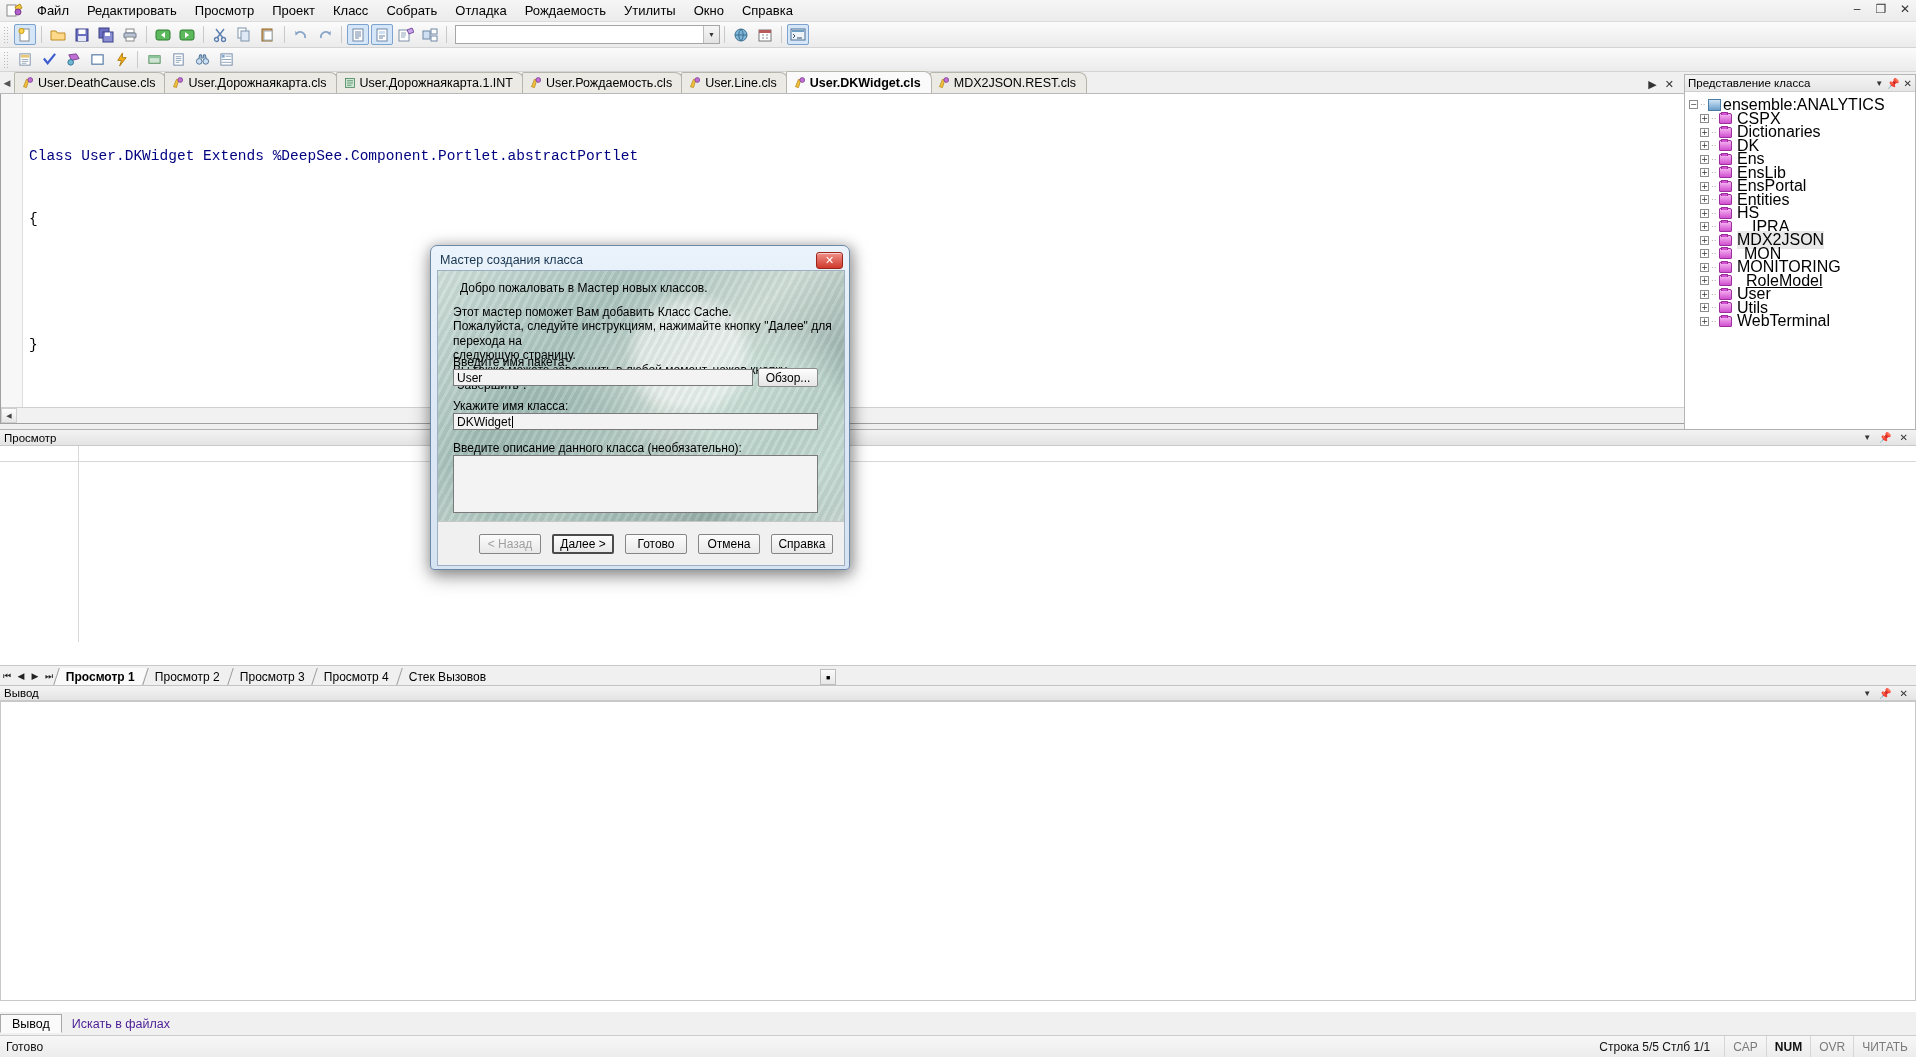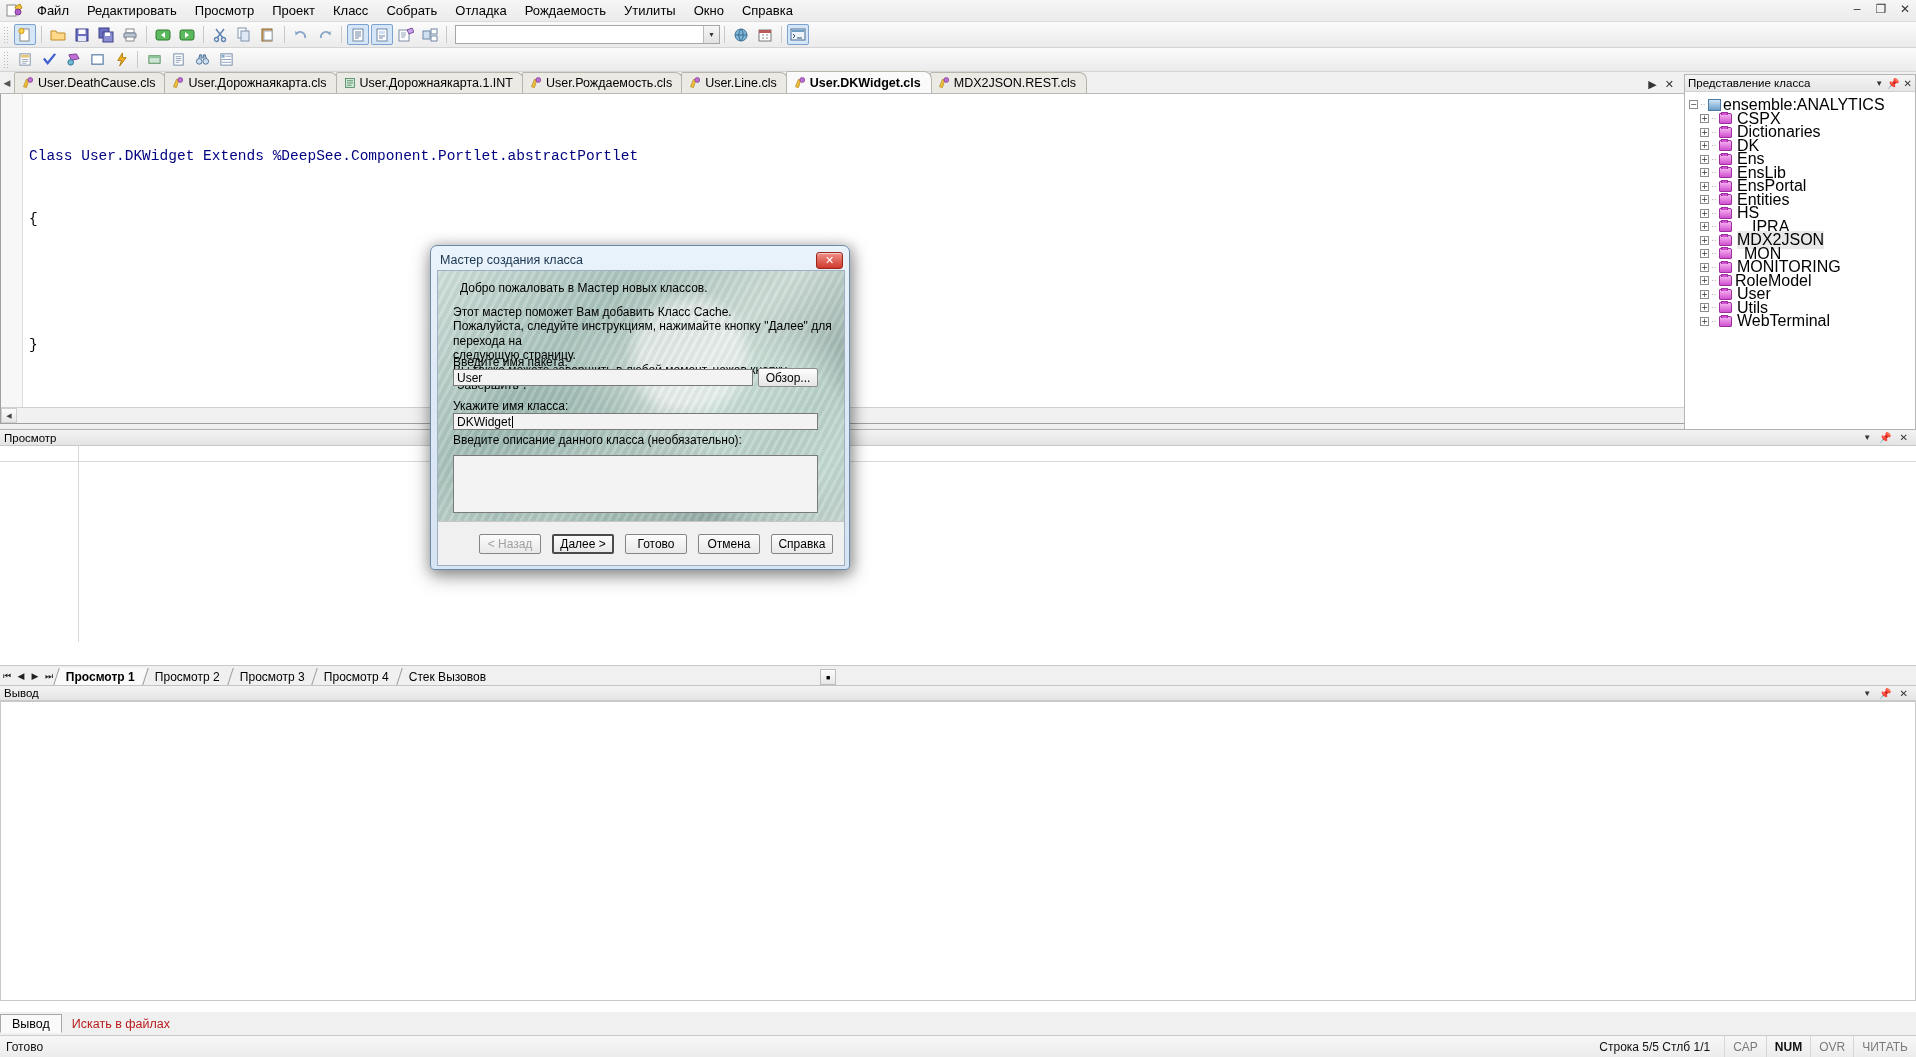--- a/index.html
+++ b/index.html
@@ -136,21 +136,21 @@
   .out-head { height:16px; background:linear-gradient(#f3f3f3,#e4e4e4); border-top:1px solid #c3c3c3;
               border-bottom:1px solid #c9c9c9; display:flex;align-items:center;padding:0 4px;font-size:11.5px;}
   .out-head .sp { flex:1;}
   .out-body { position:absolute; left:0; top:16px; width:1916px; height:300px; background:#fff;
               border:1px solid #c8c8c8; }
   .outtabs { position:absolute; left:0; bottom:0; height:21px; width:100%; display:flex; align-items:flex-end;
              background:#f0f0f0;}
   .otab { height:19px; padding:1px 11px 0 11px; font-size:12.5px; display:flex;align-items:center;
           border:1px solid #a8a8a8; background:#eceae4; margin-right:-1px;}
   .otab.active { background:#fafafa; border-bottom-color:#fafafa; }
-  .otab.plain { border:none; background:transparent; color:#b91c1c;}
+  .otab.plain { border:none; background:transparent; color:#4c1d95;}
 
   
   .statusbar { position:absolute; left:0; bottom:0; width:1916px; height:22px;
                background:linear-gradient(#f7f7f7,#ececec); border-top:1px solid #ccc;
                display:flex; align-items:center; font-size:12px; color:#111; }
   .statusbar .st-ready { padding-left:6px; }
   .statusbar .st-spacer { flex:1; }
   .statusbar .st-cell { padding:0 8px; border-left:1px solid #d6d6d6; height:22px; display:flex;align-items:center;
                         color:#7b7b7b;}
   .statusbar .st-cell.on { color:#111; font-weight:bold;}
@@ -609,21 +609,21 @@
           <div class="tnode" style="padding-left: 11px; margin-bottom: 0.5px;">
             <span class="exp">+</span>
             <span class="dots">··</span>
             <span class="folder"></span>
             <span class="tlabel" style="margin-left: 3px;">MONITORING</span>
           </div>
           <div class="tnode" style="padding-left: 11px; margin-bottom: 0.5px;">
             <span class="exp">+</span>
             <span class="dots">··</span>
             <span class="folder"></span>
-            <span class="tlabel" style="margin-left: 1px;">RoleModel</span>
+            <span class="tlabel" style="margin-left: 12px; text-decoration: underline;">RoleModel</span>
           </div>
           <div class="tnode" style="padding-left: 11px; margin-bottom: 0.5px;">
             <span class="exp">+</span>
             <span class="dots">··</span>
             <span class="folder"></span>
             <span class="tlabel" style="margin-left: 3px;">User</span>
           </div>
           <div class="tnode" style="padding-left: 11px; margin-bottom: 0.5px;">
             <span class="exp">+</span>
             <span class="dots">··</span>
@@ -724,21 +724,21 @@
           <div>Вы также можете завершить в любой момент, нажав кнопку "Завершить".</div>
         </div>
 
         <div class="field-label" style="left:15px; top:84px;">Введите имя пакета:</div>
         <div class="field-input" style="left:15px; top:98px; width:300px; height:17px;">User</div>
         <div class="browse-btn" style="left:320px; top:97px; width:60px; height:19px;">Обзор...</div>
 
         <div class="field-label" style="left:15px; top:128px;">Укажите имя класса:</div>
         <div class="field-input caret" style="left:15px; top:142px; width:365px; height:17px;">DKWidget</div>
 
-        <div class="field-label" style="left:15px; top:162px;">Введите описание данного класса (необязательно):</div>
+        <div class="field-label" style="left:15px; top:170px;">Введите описание данного класса (необязательно):</div>
         <div class="desc-box" style="left:15px; top:184px; width:365px; height:58px;"></div>
       </div>
 
       <div class="dlg-buttons">
         <div class="dbtn disabled">&lt; Назад</div>
         <div class="dbtn default">Далее &gt;</div>
         <div class="dbtn">Готово</div>
         <div class="dbtn">Отмена</div>
         <div class="dbtn">Справка</div>
       </div>

